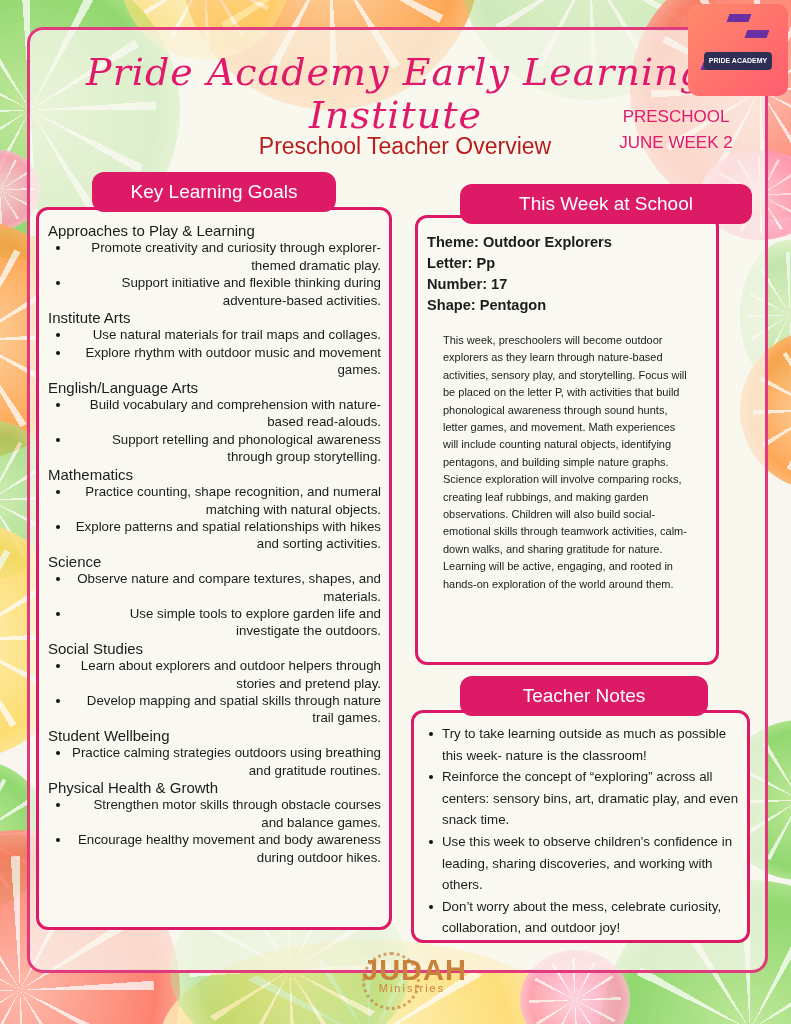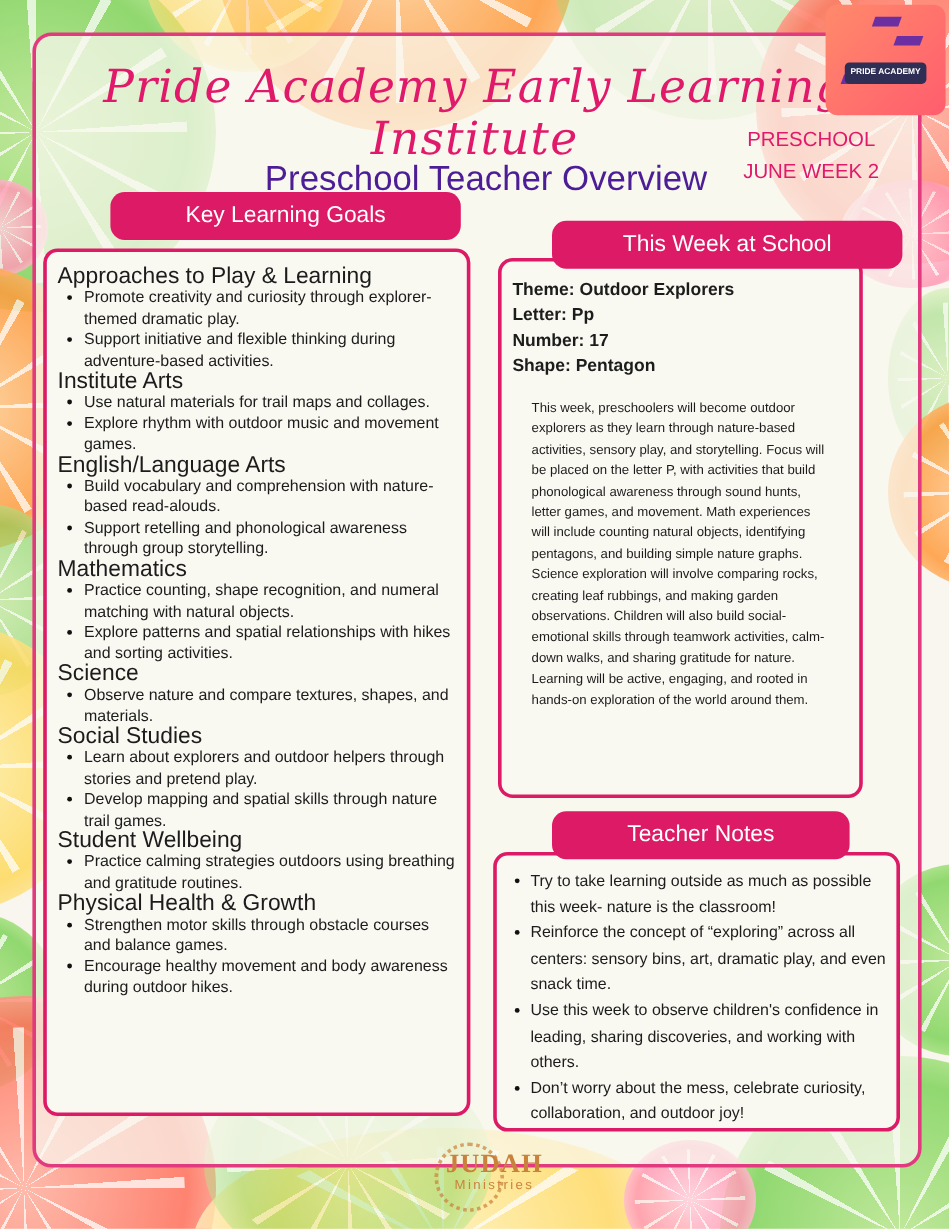--- a/index.html
+++ b/index.html
@@ -29,21 +29,21 @@
   }
   .title {
     position: absolute; left: 0; width: 791px; text-align: center;
     font-family: "DejaVu Serif", serif; font-style: italic;
     color: #e0196a; font-size: 38px; line-height: 44px; letter-spacing: 1px;
   }
   .title.l1 { top: 50px; }
   .title.l2 { top: 93px; left: 0; width: 791px; }
   .subtitle {
     position: absolute; top: 133px; left: 190px; width: 430px; text-align: center;
-    font-size: 29px; color: #4c1d95;
+    font-size: 23px; color: #b91c1c;
   }
   .badge-text {
     position: absolute; left: 606px; width: 140px; text-align: center;
     color: #e0196a; font-size: 17px; line-height: 26px;
   }
   .logo {
     position: absolute; left: 688px; top: 4px; width: 100px; height: 92px;
     border-radius: 10px;
     background: linear-gradient(135deg, #ff8a6b, #ff5d6e);
     overflow: hidden;
@@ -61,23 +61,23 @@
     position: absolute; background: #f9f8f1;
     border: 3px solid #dd1a66; border-radius: 12px;
     box-sizing: border-box;
   }
   .panel-head {
     position: absolute; background: #dd1a66; color: #fff;
     border-radius: 12px; text-align: center; font-size: 19px;
     box-sizing: border-box;
   }
   .goals { left: 36px; top: 207px; width: 356px; height: 723px; padding: 12px 8px 0 9px; }
-  .goals-head { left: 92px; top: 160px; width: 292px; height: 40px; line-height: 40px; }
-  .goals .cat { font-size: 19px; line-height: 17.4px; }
-  .goals ul { margin: 0; padding: 0 0 0 22px; }
+  .goals-head { left: 92px; top: 172px; width: 244px; height: 40px; line-height: 40px; }
+  .goals .cat { font-size: 15px; line-height: 17.4px; }
+  .goals ul { margin: 0; padding: 0 0 0 22px; text-align: right; }
   .goals li { font-size: 13.3px; line-height: 17.4px; list-style: none; position: relative; }
   .goals li::before {
     content: ""; position: absolute; left: -14px; top: 7px; width: 4px; height: 4px;
     border-radius: 50%; background: #111;
   }
 
   .week { left: 415px; top: 215px; width: 304px; height: 450px; padding: 14px 10px 0 9px; }
   .week-head { left: 460px; top: 184px; width: 292px; height: 40px; line-height: 40px; }
   .week .kv { font-weight: bold; font-size: 14.6px; line-height: 21px; }
   .week p { margin: 16px; font-size: 11px; line-height: 17.4px; }
@@ -87,21 +87,21 @@
   .notes ul { margin: 0; padding: 0 0 0 18px; }
   .notes li { font-size: 13.3px; line-height: 21.6px; list-style: none; position: relative; }
   .notes li::before {
     content: ""; position: absolute; left: -13px; top: 9px; width: 4px; height: 4px;
     border-radius: 50%; background: #111;
   }
   .footer-logo {
     position: absolute; left: 362px; top: 952px; width: 100px; height: 56px;
     text-align: center; color: #c9823b;
   }
-  .footer-logo .big { font-size: 22px; font-weight: bold; letter-spacing: 1px; line-height: 24px; display: block; margin-top: 6px; font-family: Liberation Serif, serif; }
+  .footer-logo .big { font-size: 29px; font-weight: bold; letter-spacing: 1px; line-height: 24px; display: block; margin-top: 6px; }
   .footer-logo .small { font-size: 11px; letter-spacing: 2px; display: block; }
   .footer-logo .ring {
     position: absolute; left: 0; top: 0; width: 52px; height: 52px; border-radius: 50%;
     border: 3px dotted rgba(201,130,59,0.7);
   }
 </style>
 </head>
 <body>
 
 <div class="fruit lime" style="left:-120px;top:-40px;width:300px;height:300px;"></div>
@@ -156,20 +156,21 @@
       <li>Support retelling and phonological awareness through group storytelling.</li>
     </ul>
     <div class="cat">Mathematics</div>
     <ul>
       <li>Practice counting, shape recognition, and numeral matching with natural objects.</li>
       <li>Explore patterns and spatial relationships with hikes and sorting activities.</li>
     </ul>
     <div class="cat">Science</div>
     <ul>
       <li>Observe nature and compare textures, shapes, and materials.</li>
+      <li>Use simple tools to explore garden life and investigate the outdoors.</li>
     </ul>
     <div class="cat">Social Studies</div>
     <ul>
       <li>Learn about explorers and outdoor helpers through stories and pretend play.</li>
       <li>Develop mapping and spatial skills through nature trail games.</li>
     </ul>
     <div class="cat">Student Wellbeing</div>
     <ul>
       <li>Practice calming strategies outdoors using breathing and gratitude routines.</li>
     </ul>

